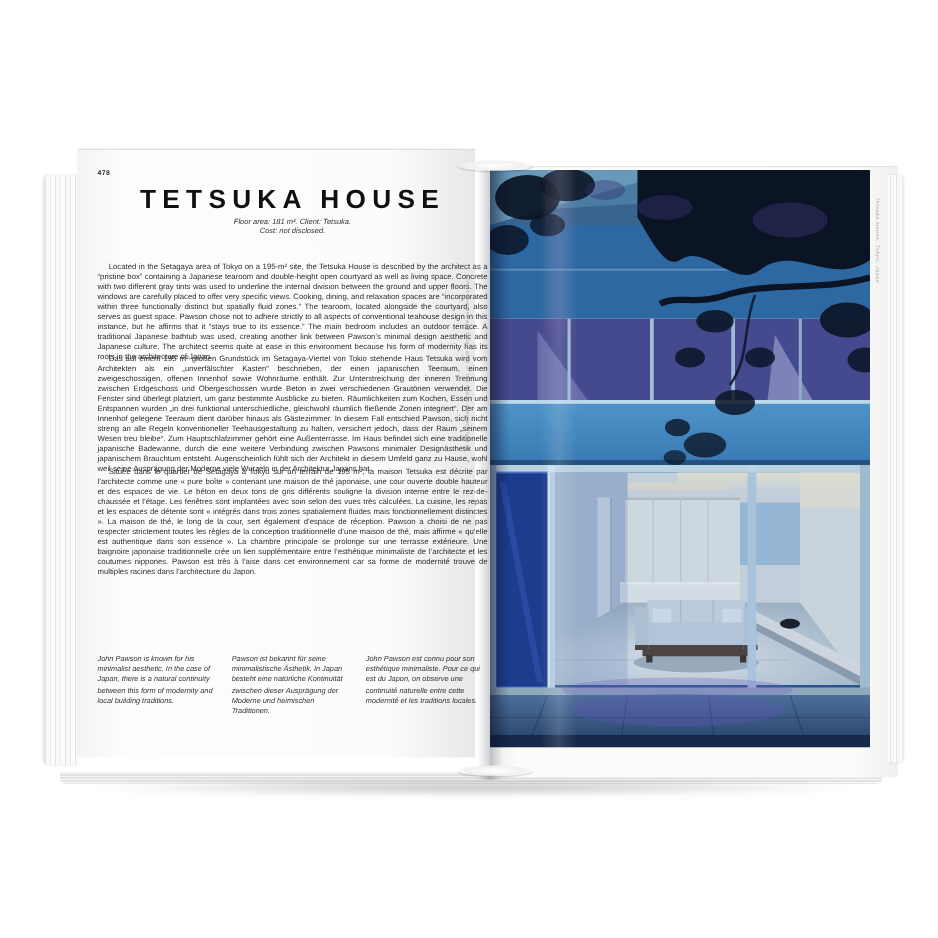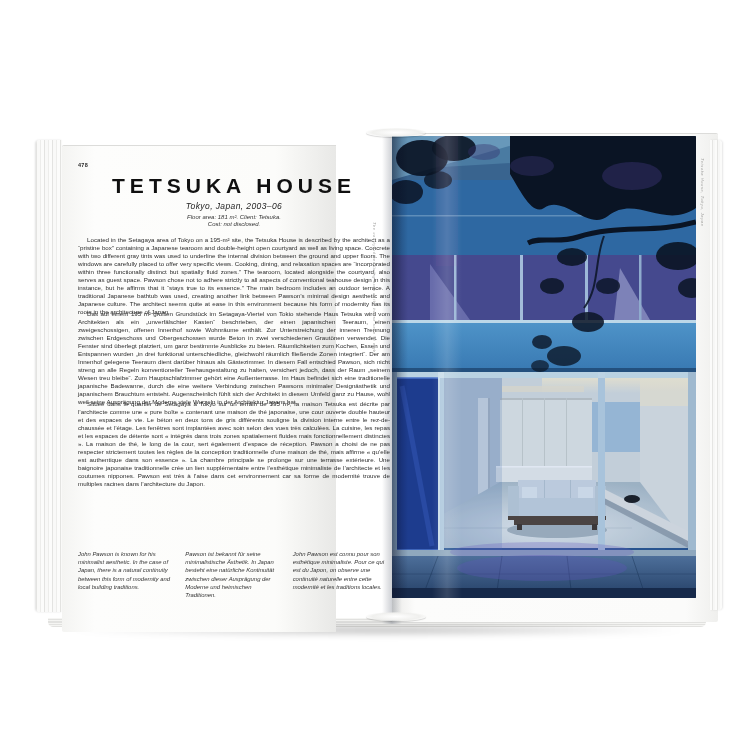--- a/index.html
+++ b/index.html
@@ -21,21 +21,21 @@
     box-shadow: -1px 0 2px rgba(0,0,0,.12);
   }
   .edge-right-fan {
     position: absolute; left: 710px; top: 140px; width: 12px; height: 470px;
     background: repeating-linear-gradient(to right,
       #fbfbfa 0 2px, #e5e5e3 2px 3px, #f7f7f6 3px 5px);
     border-radius: 0 4px 4px 0;
     box-shadow: 1px 0 2px rgba(0,0,0,.10);
   }
   .page-left {
-    position: absolute; left: 62px; top: 146px; width: 274px; height: 486px;
+    position: absolute; left: 62px; top: 120px; width: 318px; height: 486px;
     background: linear-gradient(to right, #f4f4f2 0%, #fdfdfc 12%, #fcfcfa 78%, #e8e8e6 100%);
     border-radius: 2px 0 0 2px;
     box-shadow: 0 -1px 0 #dcdcda;
   }
   .page-right {
     position: absolute; left: 392px; top: 134px; width: 326px; height: 488px;
     background: linear-gradient(to right, #e9e9e7 0%, #fcfcfb 7%, #fbfbfa 90%, #efefed 100%);
     border-radius: 0 2px 2px 0;
     box-shadow: 0 -1px 0 #dcdcda;
   }
@@ -116,21 +116,20 @@
 
   <div class="edge-left"></div>
   <div class="under-pages"></div>
   <div class="book-shadow"></div>
 
   <div class="page-left">
     <div class="pagenum">478</div>
 
     <div class="header-block">
       <div class="title">TETSUKA HOUSE</div>
-      <div class="subtitle">Tokyo, Japan, 2003–06</div>
       <div class="fact">Floor area: 181 m². Client: Tetsuka.</div>
       <div class="fact">Cost: not disclosed.</div>
     </div>
 
     <p class="body-para para-en">Located in the Setagaya area of Tokyo on a 195-m² site, the Tetsuka House is described by the architect as a “pristine box” containing a Japanese tearoom and double-height open courtyard as well as living space. Concrete with two different gray tints was used to underline the internal division between the ground and upper floors. The windows are carefully placed to offer very specific views. Cooking, dining, and relaxation spaces are “incorporated within three functionally distinct but spatially fluid zones.” The tearoom, located alongside the courtyard, also serves as guest space. Pawson chose not to adhere strictly to all aspects of conventional teahouse design in this instance, but he affirms that it “stays true to its essence.” The main bedroom includes an outdoor terrace. A traditional Japanese bathtub was used, creating another link between Pawson’s minimal design aesthetic and Japanese culture. The architect seems quite at ease in this environment because his form of modernity has its roots in the architecture of Japan.</p>
     <p class="body-para para-de">Das auf einem 195 m² großen Grundstück im Setagaya-Viertel von Tokio stehende Haus Tetsuka wird vom Architekten als ein „unverfälschter Kasten“ beschrieben, der einen japanischen Teeraum, einen zweigeschossigen, offenen Innenhof sowie Wohnräume enthält. Zur Unterstreichung der inneren Trennung zwischen Erdgeschoss und Obergeschossen wurde Beton in zwei verschiedenen Grautönen verwendet. Die Fenster sind überlegt platziert, um ganz bestimmte Ausblicke zu bieten. Räumlichkeiten zum Kochen, Essen und Entspannen wurden „in drei funktional unterschiedliche, gleichwohl räumlich fließende Zonen integriert“. Der am Innenhof gelegene Teeraum dient darüber hinaus als Gästezimmer. In diesem Fall entschied Pawson, sich nicht streng an alle Regeln konventioneller Teehausgestaltung zu halten, versichert jedoch, dass der Raum „seinem Wesen treu bleibe“. Zum Hauptschlafzimmer gehört eine Außenterrasse. Im Haus befindet sich eine traditionelle japanische Badewanne, durch die eine weitere Verbindung zwischen Pawsons minimaler Designästhetik und japanischem Brauchtum entsteht. Augenscheinlich fühlt sich der Architekt in diesem Umfeld ganz zu Hause, wohl weil seine Ausprägung der Moderne viele Wurzeln in der Architektur Japans hat.</p>
     <p class="body-para para-fr">Située dans le quartier de Setagaya à Tokyo sur un terrain de 195 m², la maison Tetsuka est décrite par l’architecte comme une « pure boîte » contenant une maison de thé japonaise, une cour ouverte double hauteur et des espaces de vie. Le béton en deux tons de gris différents souligne la division interne entre le rez-de-chaussée et l’étage. Les fenêtres sont implantées avec soin selon des vues très calculées. La cuisine, les repas et les espaces de détente sont « intégrés dans trois zones spatialement fluides mais fonctionnellement distinctes ». La maison de thé, le long de la cour, sert également d’espace de réception. Pawson a choisi de ne pas respecter strictement toutes les règles de la conception traditionnelle d’une maison de thé, mais affirme « qu’elle est authentique dans son essence ». La chambre principale se prolonge sur une terrasse extérieure. Une baignoire japonaise traditionnelle crée un lien supplémentaire entre l’esthétique minimaliste de l’architecte et les coutumes nippones. Pawson est très à l’aise dans cet environnement car sa forme de modernité trouve de multiples racines dans l’architecture du Japon.</p>
 
     <div class="captions-row">
       <div class="caption">John Pawson is known for his minimalist aesthetic. In the case of Japan, there is a natural continuity between this form of modernity and local building traditions.</div>

